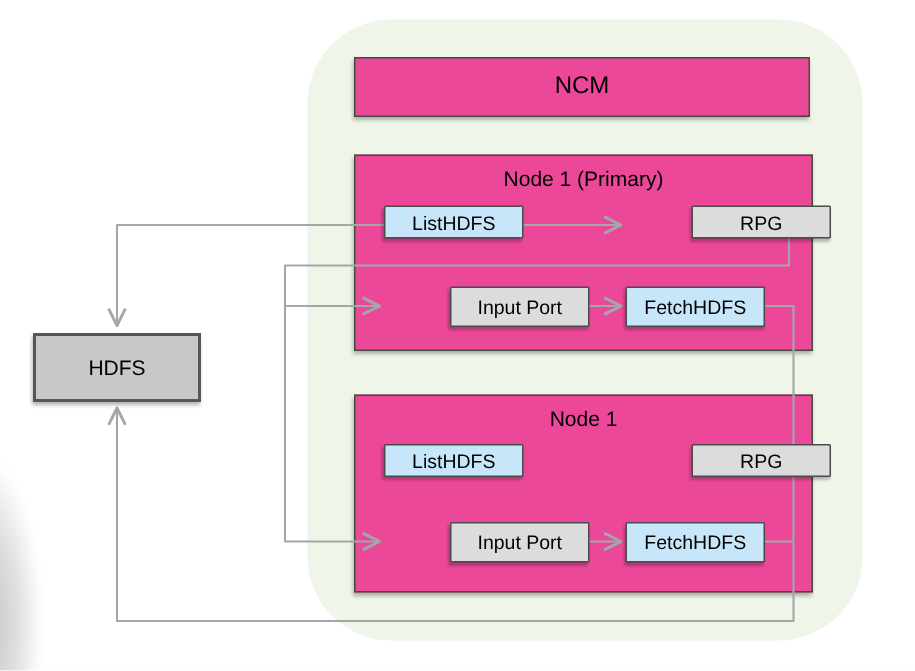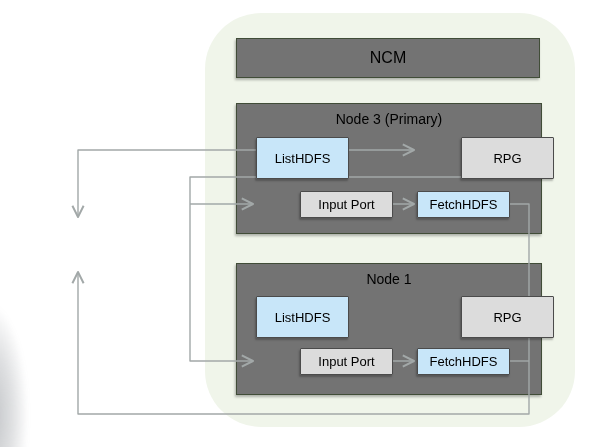--- a/index.html
+++ b/index.html
@@ -13,32 +13,32 @@
     background:radial-gradient(120% 95% at -12% 75%,
       rgba(96,102,110,0.42) 0%,rgba(96,102,110,0.20) 42%,rgba(96,102,110,0) 70%);
     filter:blur(2px);
   }
   
   .cluster-bg{
     position:absolute;left:205px;top:13px;width:370px;height:414px;
     border-radius:56px;background:#f0f5ea;
   }
   .green-box{
-    position:absolute;background:#737373;border:1px solid #414d38;
+    position:absolute;background:#ec4899;border:1px solid #414d38;
     box-shadow:-1px 2px 2.5px rgba(0,0,0,0.28);box-sizing:border-box;
   }
   .ncm{left:236px;top:38px;width:304px;height:40px;
     display:flex;align-items:center;justify-content:center;font-size:16px;}
   .node1{left:236px;top:103px;width:306px;height:131px;}
   .node2{left:236px;top:263px;width:306px;height:132px;}
   .node-title{
     position:absolute;top:7px;left:0;width:100%;text-align:center;font-size:14px;
   }
   .proc{
-    position:absolute;width:93px;height:42px;box-sizing:border-box;
+    position:absolute;width:93px;height:22px;box-sizing:border-box;
     border:1px solid #4b4b4b;display:flex;align-items:center;justify-content:center;
     font-size:13px;box-shadow:-1px 2px 2px rgba(0,0,0,0.25);border-radius:1px;
   }
   .proc.blue{background:#c8e6f9;}
   .proc.gray{background:#dcdcdc;margin-left:44px;}
   .hdfs{
     position:absolute;left:22px;top:222px;width:112px;height:46px;box-sizing:border-box;
     background:#c8c8c8;border:2px solid #565656;display:flex;align-items:center;
     justify-content:center;font-size:14px;box-shadow:-1px 2px 2.5px rgba(0,0,0,0.3);
   }
@@ -57,21 +57,21 @@
 
   <div class="page-shadow"></div>
 
   <div class="cluster-bg"></div>
 
   <div class="green-box ncm">
     <span>NCM</span>
   </div>
 
   <div class="green-box node1">
-    <div class="node-title">Node 3 (Primary)</div>
+    <div class="node-title">Node 1 (Primary)</div>
   </div>
 
   <div class="green-box node2">
     <div class="node-title">Node 1</div>
   </div>
 
   <svg class="connectors" width="610" height="447" viewBox="0 0 610 447">
     <defs>
       <marker id="arrow" viewBox="0 0 12 12" refX="10" refY="6" markerWidth="12" markerHeight="12" orient="auto">
         <path d="M2,2 L10,6 L2,10" fill="none" stroke="#8f9797" stroke-width="1.5"></path>
@@ -106,14 +106,17 @@
   <div class="proc gray" style="left:417px;top:296px;">
     <span>RPG</span>
   </div>
   <div class="proc gray" style="left:256px;top:348px;height:27px;">
     <span>Input Port</span>
   </div>
   <div class="proc blue" style="left:417px;top:348px;height:27px;">
     <span>FetchHDFS</span>
   </div>
 
+  <div class="hdfs">
+    <span>HDFS</span>
+  </div>
 
 </div>
 
 </body></html>

